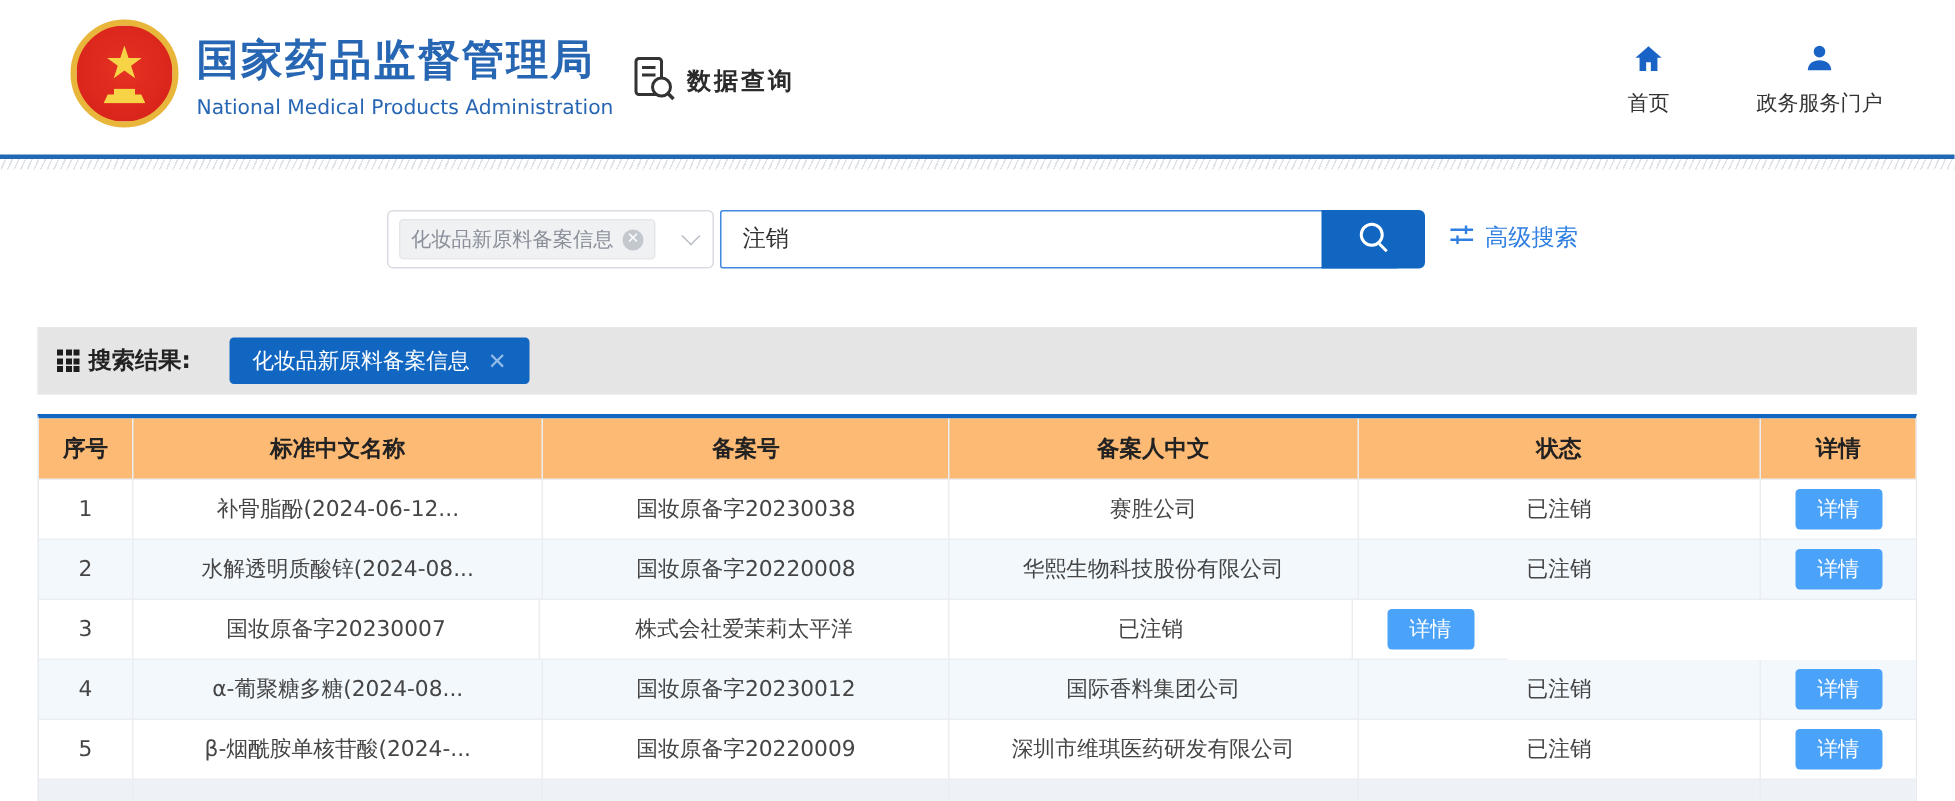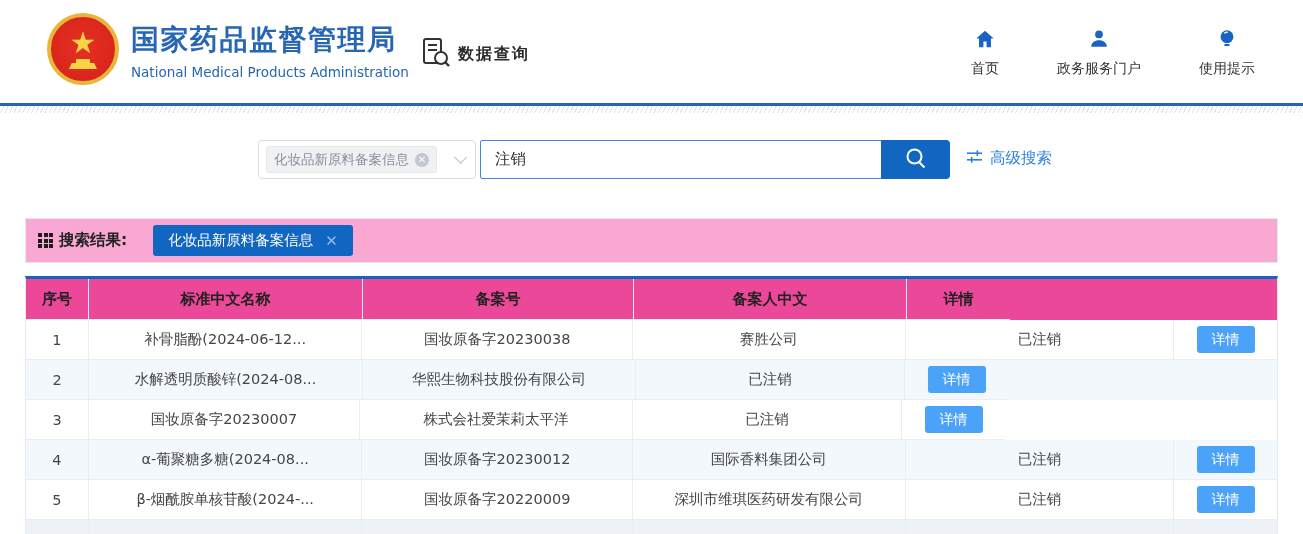--- a/index.html
+++ b/index.html
@@ -42,37 +42,37 @@
     outline:none; font-family:Liberation Serif, serif; }
   .search-btn { position:absolute; left:881px; top:140px; width:69px; height:39px;
     background:var(--accent,#1166c1); border:none; border-radius:0 4px 4px 0; cursor:pointer;
     display:flex; align-items:center; justify-content:center; }
   .advanced { position:absolute; left:966px; top:148px; display:flex; align-items:center; gap:7px;
     cursor:pointer; }
   .advanced-text { font-size:15.5px; color:var(--link,#2f7fe3); }
 
   
   .results-bar { position:absolute; left:25px; top:218px; width:1253px; height:45px;
-    border:1px solid #e6e8eb; background:#f9a8d4; display:flex; align-items:center; padding:0 12px; }
+    border:1px solid #e6e8eb; background:#e5e5e5; display:flex; align-items:center; padding:0 12px; }
   .grid-icon { display:grid; grid-template-columns:repeat(3,4px); grid-template-rows:repeat(3,4px);
     gap:1.5px; margin-right:6px; }
   .grid-icon i { background:#1d1d1d; }
   .results-label { font-size:15.5px; font-weight:bold; color:#222; }
   .filter-tag { margin-left:26px; height:31px; background:var(--accent,#1166c1); border-radius:3px;
     color:#fff; font-size:14.5px; display:flex; align-items:center; padding:0 15px; gap:12px; }
   .filter-tag .x { color:#93bce9; font-size:15px; cursor:pointer; }
 
   
   .table-wrap { position:absolute; left:25px; top:276px; width:1253px;
     border-top:3px solid var(--accent,#1166c1); border-left:1px solid #e8eaee; border-right:1px solid #e8eaee; }
   .trow { display:flex; width:100%; }
   .tcell { display:flex; align-items:center; justify-content:center; text-align:center;
     border-right:1px solid #eaedf1; border-bottom:1px solid #eaedf1; overflow:hidden; white-space:nowrap; }
   .tcell:last-child { border-right:none; }
-  .thead { background:#ec4899; height:41px; }
+  .thead { background:#fdba74; height:41px; }
   .thead .tcell { font-size:15px; font-weight:bold; color:#222; }
   .tbody-row { height:40px; background:#fff; }
   .tbody-row.alt { background:#f3f8fd; }
   .tbody-row .tcell { font-size:14.5px; color:#454545; }
   .c0{width:63px;} .c1{width:274px;} .c2{width:271px;} .c3{width:273px;} .c4{width:269px;} .c5{width:103px;}
   .detail-btn { width:58px; height:27px; background:var(--accent-light,#4ba2f9); color:#fff;
     border:none; border-radius:3px; font-size:14px; cursor:pointer; font-family:inherit; }
   .partial-row { height:15px; background:#eef2f7; }
   .partial-row .tcell { border-bottom:none; }
 </style>
@@ -111,30 +111,20 @@
     </div>
     <div class="nav-item">
       <span>
         <svg width="22" height="22" viewBox="0 0 24 24">
             <circle cx="12" cy="7" r="4.2" fill="#1a63c6"></circle>
             <path d="M3.5 20.5c0-4.6 3.8-7.2 8.5-7.2s8.5 2.6 8.5 7.2z" fill="#1a63c6"></path>
           </svg>
       </span>
       <span class="nav-label">政务服务门户</span>
     </div>
-    <div class="nav-item">
-      <span>
-        <svg width="22" height="22" viewBox="0 0 24 24">
-            <circle cx="12" cy="9.5" r="7" fill="#1a63c6"></circle>
-            <rect x="9" y="17.5" width="6" height="2" rx="1" fill="#1a63c6"></rect>
-            <path d="M9.5 5.5a4 4 0 0 1 3-1" stroke="#fff" stroke-width="1.4" fill="none" stroke-linecap="round"></path>
-          </svg>
-      </span>
-      <span class="nav-label">使用提示</span>
-    </div>
   </div>
 </div>
 <div class="divider-blue"></div>
 <div class="hatch"></div>
 
 <div class="category-select">
   <span class="cat-tag">
     <span>化妆品新原料备案信息</span>
     <span class="tag-close">✕</span>
   </span>
@@ -179,37 +169,39 @@
     <span class="x">✕</span>
   </span>
 </div>
 
 <div class="table-wrap">
   <div class="trow thead">
     <div class="tcell c0">序号</div>
     <div class="tcell c1">标准中文名称</div>
     <div class="tcell c2">备案号</div>
     <div class="tcell c3">备案人中文</div>
+    <div class="tcell c4">状态</div>
     <div class="tcell c5">详情</div>
   </div>
   <div id="table-body">
   <div class="trow tbody-row">
     <div class="tcell c0">1</div>
     <div class="tcell c1">补骨脂酚(2024-06-12...</div>
     <div class="tcell c2">国妆原备字20230038</div>
     <div class="tcell c3">赛胜公司</div>
     <div class="tcell c4">已注销</div>
     <div class="tcell c5">
       <button class="detail-btn">详情</button>
     </div>
   </div>
 
   <div class="trow tbody-row alt">
     <div class="tcell c0">2</div>
     <div class="tcell c1">水解透明质酸锌(2024-08...</div>
+    <div class="tcell c2">国妆原备字20220008</div>
     <div class="tcell c3">华熙生物科技股份有限公司</div>
     <div class="tcell c4">已注销</div>
     <div class="tcell c5">
       <button class="detail-btn">详情</button>
     </div>
   </div>
 
   <div class="trow tbody-row">
     <div class="tcell c0">3</div>
     <div class="tcell c2">国妆原备字20230007</div>

